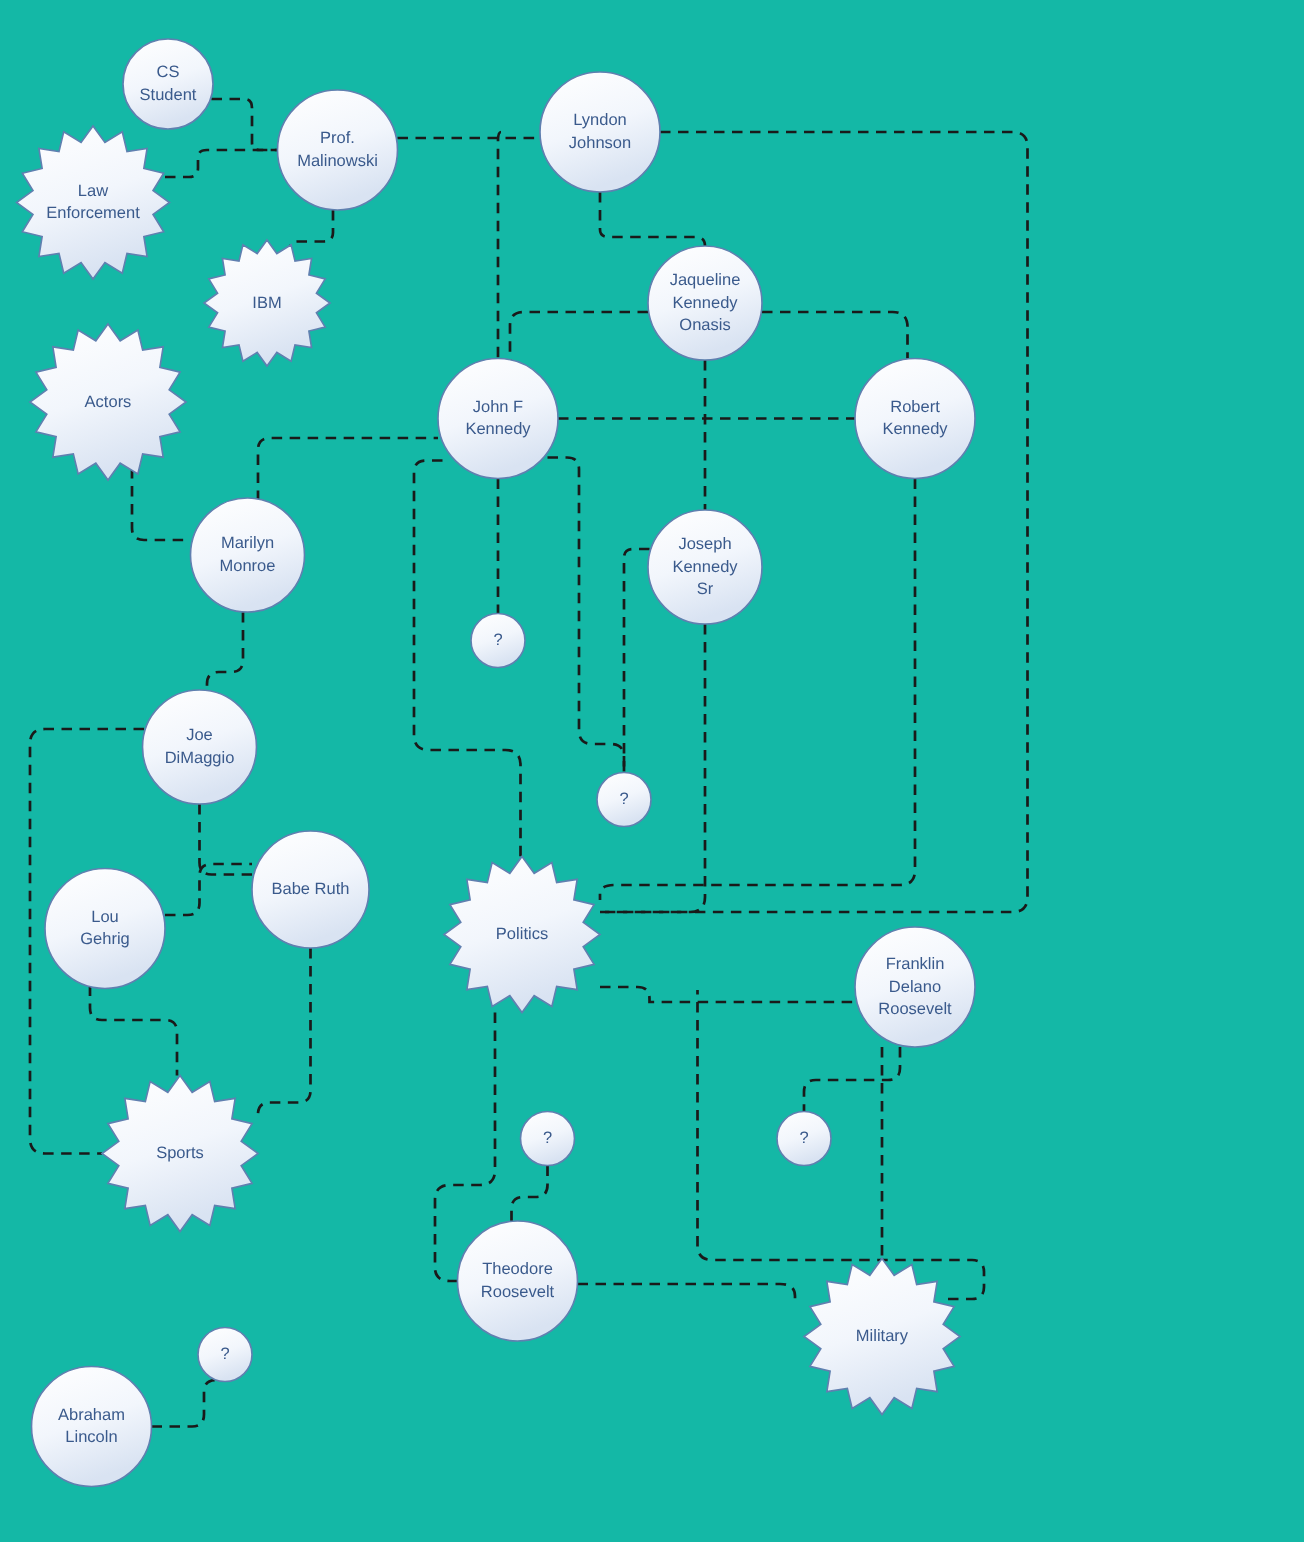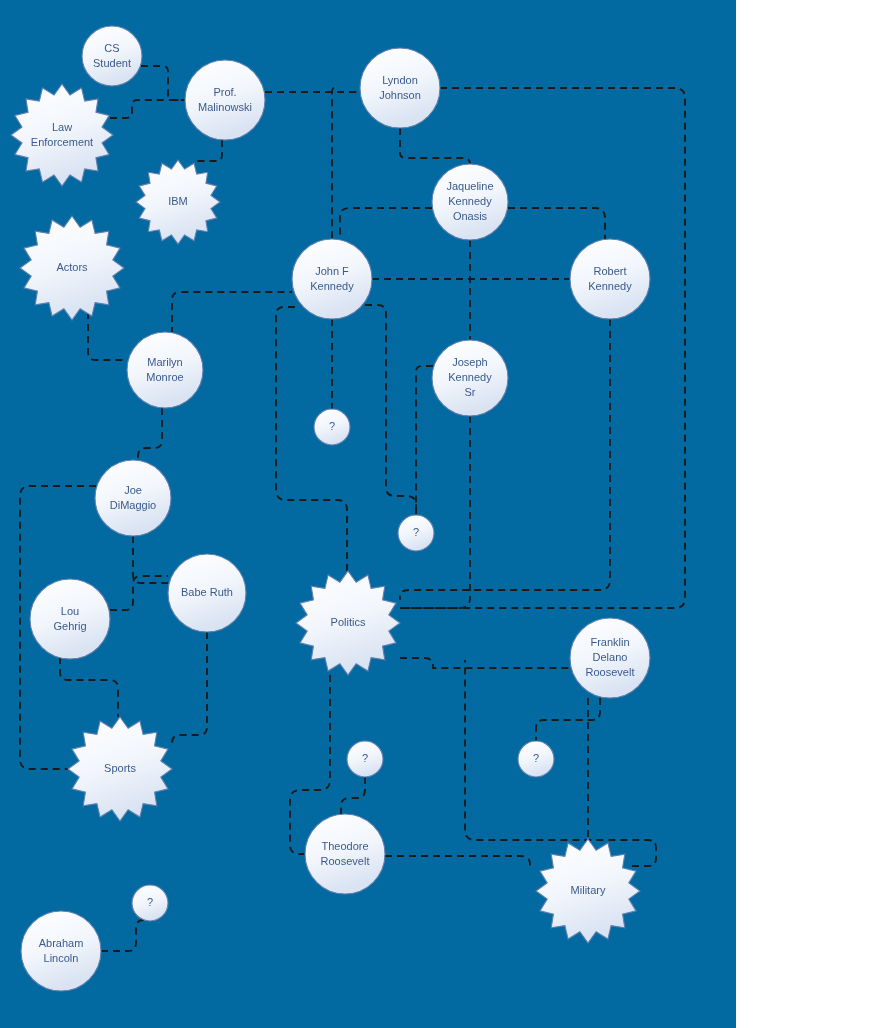--- a/index.html
+++ b/index.html
@@ -1,18 +1,18 @@
 <!DOCTYPE html>
 <html><head>
 <meta charset="utf-8">
 <title>Network Graph</title>
 <style>
   html,body{margin:0;padding:0;background:#ffffff;}
   body{font-family:"Liberation Sans","DejaVu Sans",sans-serif;}
-  #canvas-wrap{position:relative;width:736px;height:1028px;background:#0369a1;overflow:hidden;}
+  #canvas-wrap{position:relative;width:869px;height:1028px;background:#14b8a6;overflow:hidden;}
   svg#graph{position:absolute;top:0;left:0;width:869px;height:1028px;display:block;}
   .node-label{font-family:"Liberation Sans","DejaVu Sans",sans-serif;fill:#3a5a8c;
               text-anchor:middle;dominant-baseline:middle;}
   .edge{fill:none;stroke:#1a1a1a;stroke-width:1.8;stroke-dasharray:7,5;stroke-linecap:butt;}
   .shape{stroke:#6080b0;stroke-width:1.1;}
 </style>
 </head>
 <body>
 
 <div id="canvas-wrap">

